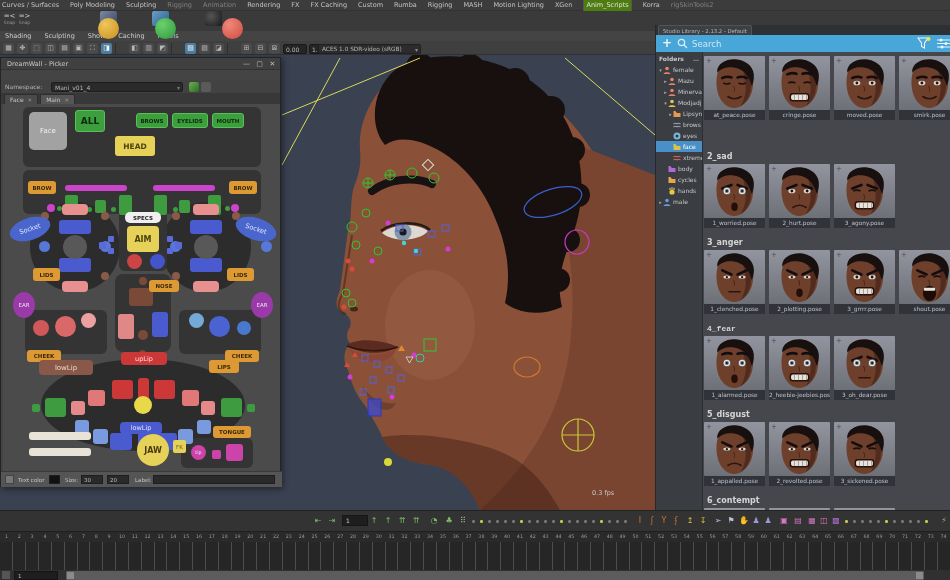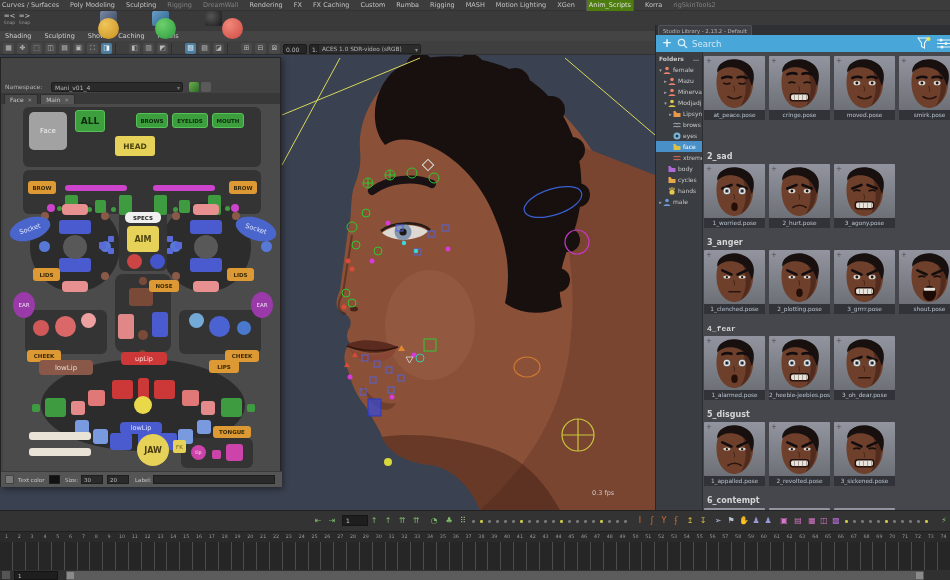--- a/index.html
+++ b/index.html
@@ -105,21 +105,21 @@
 </head>
 <body>
 
 <div id="stage">
 
   <div id="menubar" class="abs">
       <span class="mitem">Curves / Surfaces</span>
       <span class="mitem">Poly Modeling</span>
       <span class="mitem">Sculpting</span>
       <span class="mitem dim">Rigging</span>
-      <span class="mitem dim">DreamWall</span>
+      <span class="mitem dim">Animation</span>
       <span class="mitem">Rendering</span>
       <span class="mitem">FX</span>
       <span class="mitem">FX Caching</span>
       <span class="mitem">Custom</span>
       <span class="mitem">Rumba</span>
       <span class="mitem">Rigging</span>
       <span class="mitem">MASH</span>
       <span class="mitem">Motion Lighting</span>
       <span class="mitem">XGen</span>
       <span class="mitem active">Anim_Scripts</span>
@@ -284,20 +284,26 @@
           <circle cx="578" cy="380" r="16"></circle>
           <path d="M 562,380 h32 M 578,364 v32"></path>
         </g>
         <circle cx="388" cy="407" r="4" fill="#d8d83a"></circle>
       </g>
     </svg>
     <div id="fps">0.3 fps</div>
   </div>
 
   <div id="picker" class="abs">
+    <div id="pk-title">
+      <span class="t">DreamWall - Picker</span>
+      <span class="winbtn" style="right:28px;">—</span>
+      <span class="winbtn" style="right:15px;">▢</span>
+      <span class="winbtn" style="right:2px;">✕</span>
+    </div>
     <div id="pk-ns">
       <span class="lbl">Namespace:</span>
       <div class="dd">
         <span>Mani_v01_4</span>
         <span class="ar">▾</span>
       </div>
       <div class="ns-icon" style="left:188px;background:linear-gradient(135deg,#6ab04a,#2e6a2a);"></div>
       <div class="ns-icon" style="left:200px;background:#5a5a5a;"></div>
     </div>
     <div id="pk-tabs">

